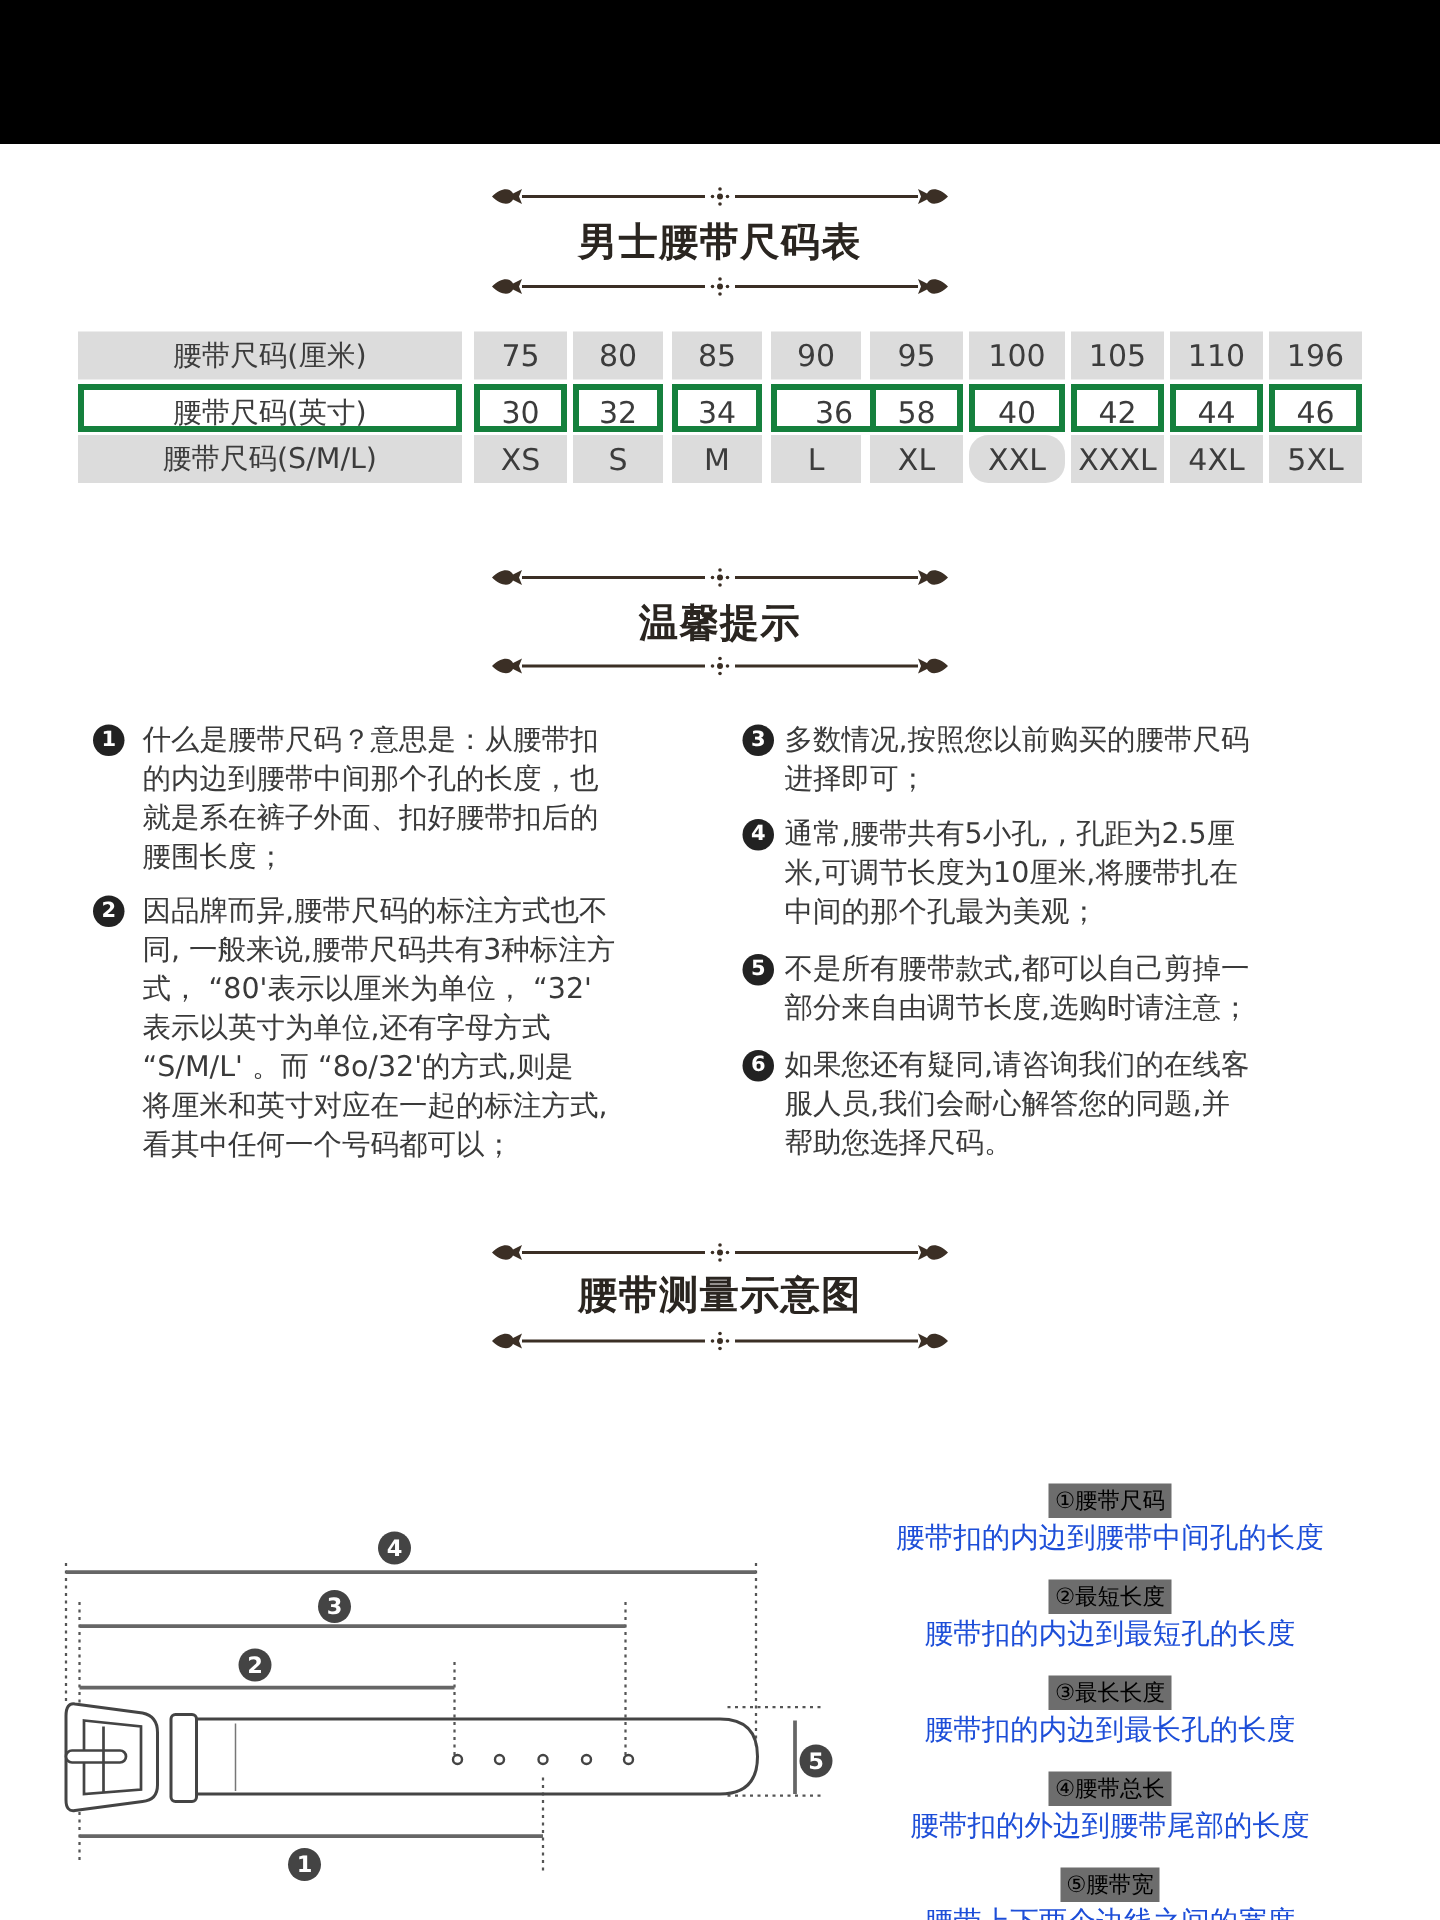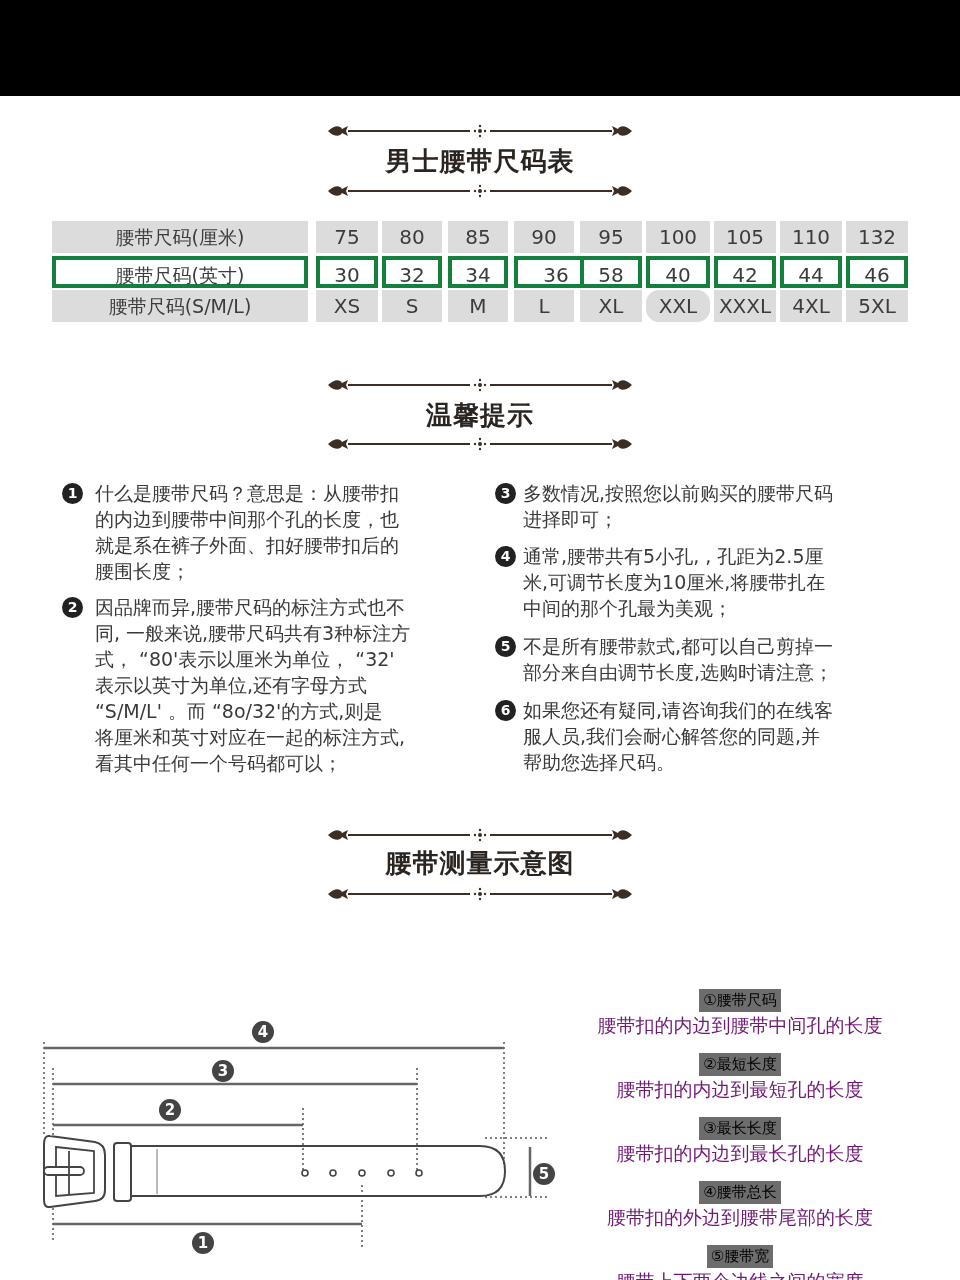--- a/index.html
+++ b/index.html
@@ -23,21 +23,21 @@
 
   
   .tip { position: absolute; font-size: 19px; line-height: 26px; color: #3a3a3a; }
   .tip .num { position: absolute; left: 0; top: 3px; width: 21px; height: 21px; border-radius: 50%; background: #222; color: #fff; font-size: 14px; font-weight: bold; line-height: 21px; text-align: center; }
   .tip .text { position: absolute; left: 33px; top: 0; }
   .tip .text p { white-space: nowrap; }
 
   
   .dlabel { position: absolute; width: 360px; left: 560px; text-align: center; }
   .dlabel .tag { display: inline-block; background: #6d6d6d; color: #000000; font-size: 15px; font-weight: normal; height: 23px; line-height: 23px; padding: 0 4px; }
-  .dlabel .desc { font-size: 19px; color: #701a75; line-height: 26px; white-space: nowrap; }
+  .dlabel .desc { font-size: 19px; color: #1d4ed8; line-height: 26px; white-space: nowrap; }
 
   .belt { position: absolute; left: 30px; top: 1010px; width: 540px; height: 260px; }
 </style>
 </head>
 <body>
 
 <div class="topbar"></div>
 
 <div class="heading" style="top:122px;">
   <div class="orn" style="top:1px;">
@@ -77,21 +77,21 @@
   <div class="trow gray" style="top:0;">
     <div class="cell label" style="left:0;width:256px;">腰带尺码(厘米)</div>
     <div class="cell" style="left:264px;width:62px;">75</div>
     <div class="cell" style="left:330px;width:60px;">80</div>
     <div class="cell" style="left:396px;width:60px;">85</div>
     <div class="cell" style="left:462px;width:60px;">90</div>
     <div class="cell" style="left:528px;width:62px;">95</div>
     <div class="cell" style="left:594px;width:64px;">100</div>
     <div class="cell" style="left:662px;width:62px;">105</div>
     <div class="cell" style="left:728px;width:62px;">110</div>
-    <div class="cell" style="left:794px;width:62px;">132</div>
+    <div class="cell" style="left:794px;width:62px;">196</div>
   </div>
   <div class="trow white" style="top:35px;">
     <div class="cell label" style="left:0;width:256px;">腰带尺码(英寸)</div>
     <div class="cell" style="left:264px;width:62px;">30</div>
     <div class="cell" style="left:330px;width:60px;">32</div>
     <div class="cell" style="left:396px;width:60px;">34</div>
     <div class="cell" style="left:462px;width:84px;">36</div>
     <div class="cell" style="left:528px;width:62px;">58</div>
     <div class="cell" style="left:594px;width:64px;">40</div>
     <div class="cell" style="left:662px;width:62px;">42</div>

